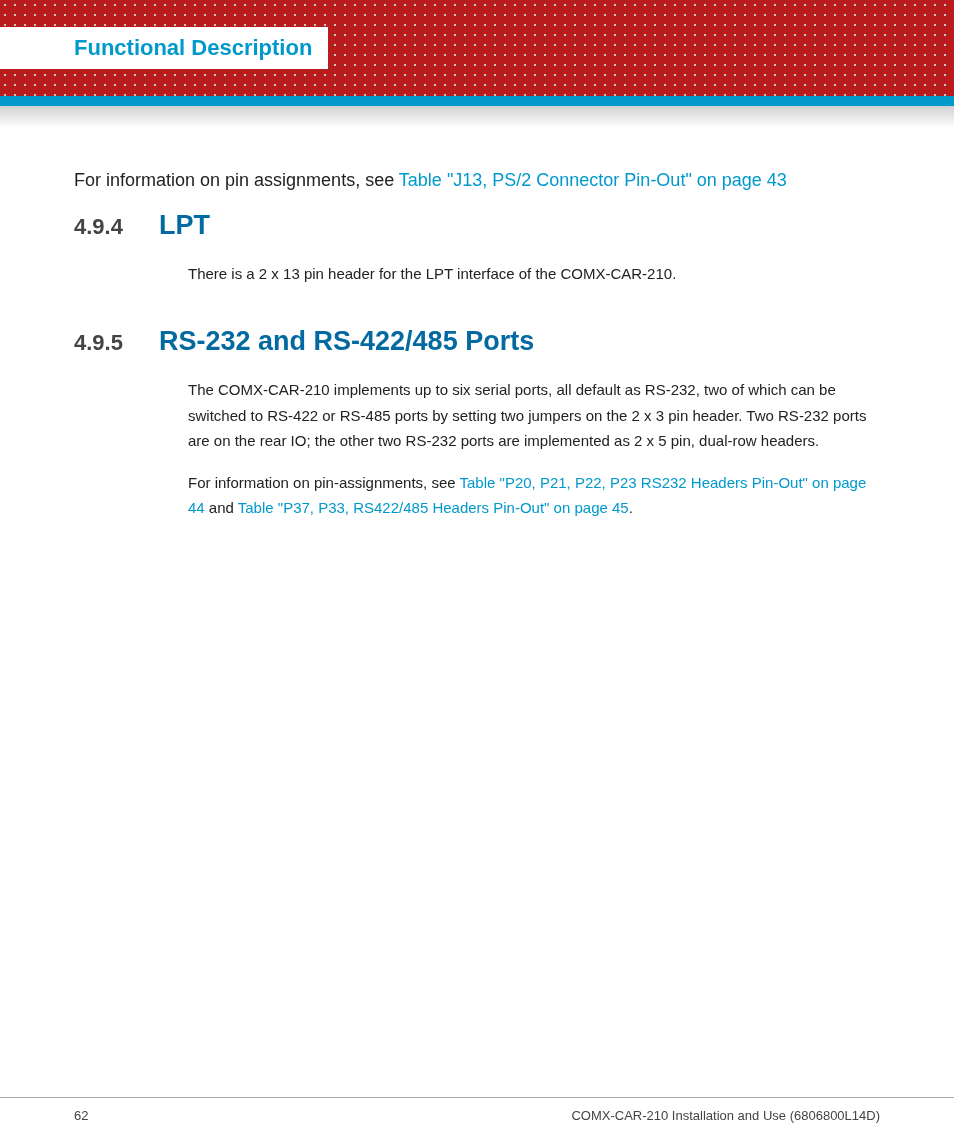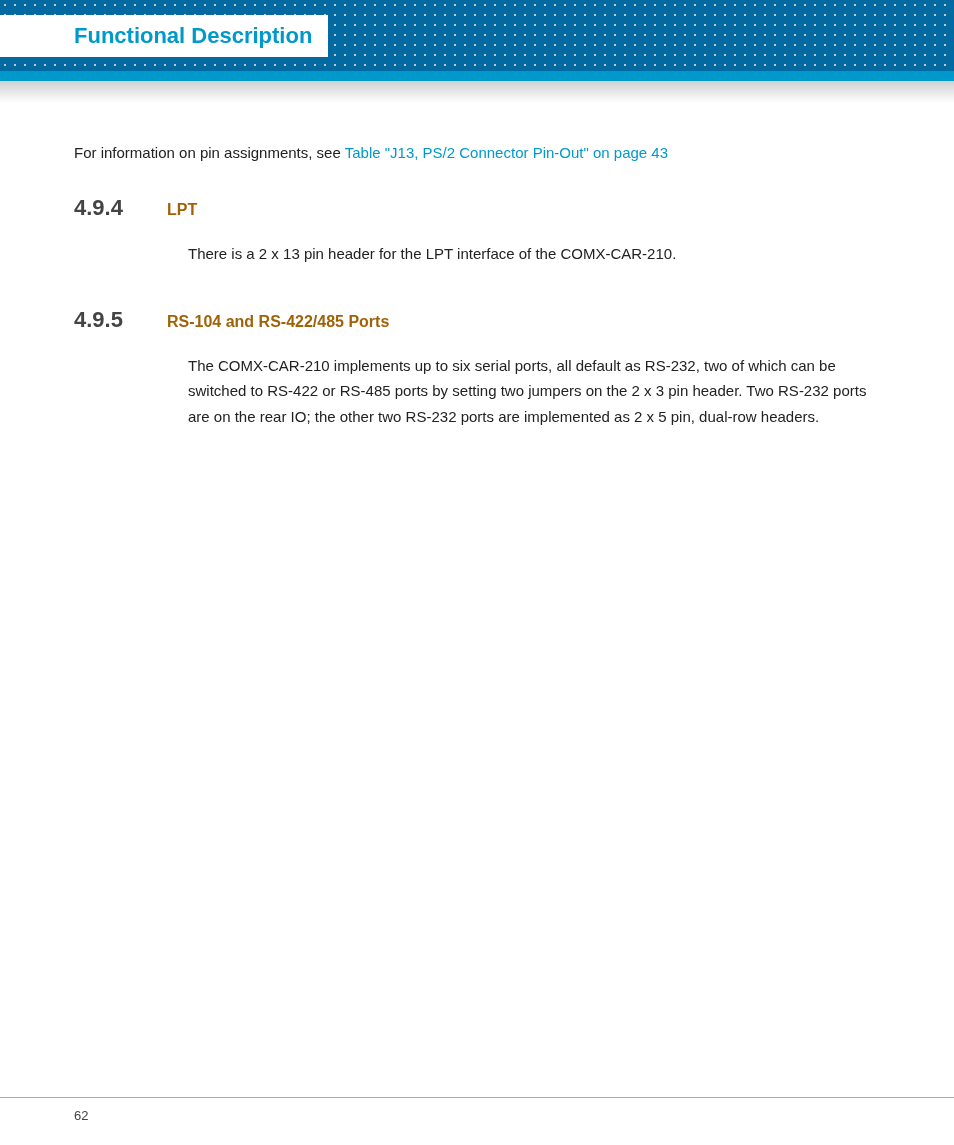--- a/index.html
+++ b/index.html
@@ -14,22 +14,22 @@
       background: #ffffff;
       font-family: Arial, Helvetica, sans-serif;
       font-size: 15px;
       color: #222222;
       position: relative;
     }
 
     
     .header-area {
       width: 100%;
-      height: 71px;
-      background: #0369a1;
+      height: 96px;
+      background: #b91c1c;
       position: relative;
       overflow: hidden;
     }
 
     .header-dots {
       position: absolute;
       top: 0;
       left: 0;
       width: 100%;
       height: 100%;
@@ -71,44 +71,44 @@
     }
 
     
     .content {
       padding: 20px 74px 60px 74px;
     }
 
     
     .intro-para {
       margin-top: 18px;
-      margin-bottom: 30px;
+      margin-bottom: 15px;
       line-height: 1.6;
-      font-size: 15px;
+      font-size: 18px;
     }
 
     
     .section-heading {
       display: flex;
       align-items: baseline;
-      gap: 28px;
+      gap: 20px;
       margin-bottom: 20px;
     }
 
     .section-number {
       font-size: 22px;
       font-weight: bold;
       color: #444444;
       min-width: 65px;
     }
 
     .section-title {
-      font-size: 16px;
+      font-size: 27px;
       font-weight: bold;
-      color: #a16207;
+      color: #0369a1;
     }
 
     .section-body {
       margin-left: 114px;
     }
 
     .para {
       line-height: 1.7;
       margin-bottom: 16px;
       font-size: 15px;
@@ -173,24 +173,28 @@
       <span class="section-title">LPT</span>
     </div>
     <div class="section-body">
       <p class="para">There is a 2 x 13 pin header for the LPT interface of the COMX-CAR-210.</p>
     </div>
   </div>
 
   <div class="section-block">
     <div class="section-heading">
       <span class="section-number">4.9.5</span>
-      <span class="section-title">RS-104 and RS-422/485 Ports</span>
+      <span class="section-title">RS-232 and RS-422/485 Ports</span>
     </div>
     <div class="section-body">
       <p class="para">The COMX-CAR-210 implements up to six serial ports, all default as RS-232, two of which can be switched to RS-422 or RS-485 ports by setting two jumpers on the 2 x 3 pin header. Two RS-232 ports are on the rear IO; the other two RS-232 ports are implemented as 2 x 5 pin, dual-row headers.</p>
+      <p class="para">
+        <span>For information on pin-assignments, see </span><a class="link" href="#">Table "P20, P21, P22, P23 RS232 Headers Pin-Out" on page 44</a><span> and </span><a class="link" href="#">Table "P37, P33, RS422/485 Headers Pin-Out" on page 45</a><span>.</span>
+      </p>
     </div>
   </div>
 
 </div>
 
 <div class="footer">
   <span class="footer-page">62</span>
+  <span class="footer-doc">COMX-CAR-210 Installation and Use (6806800L14D)</span>
 </div>
 
 </body></html>

